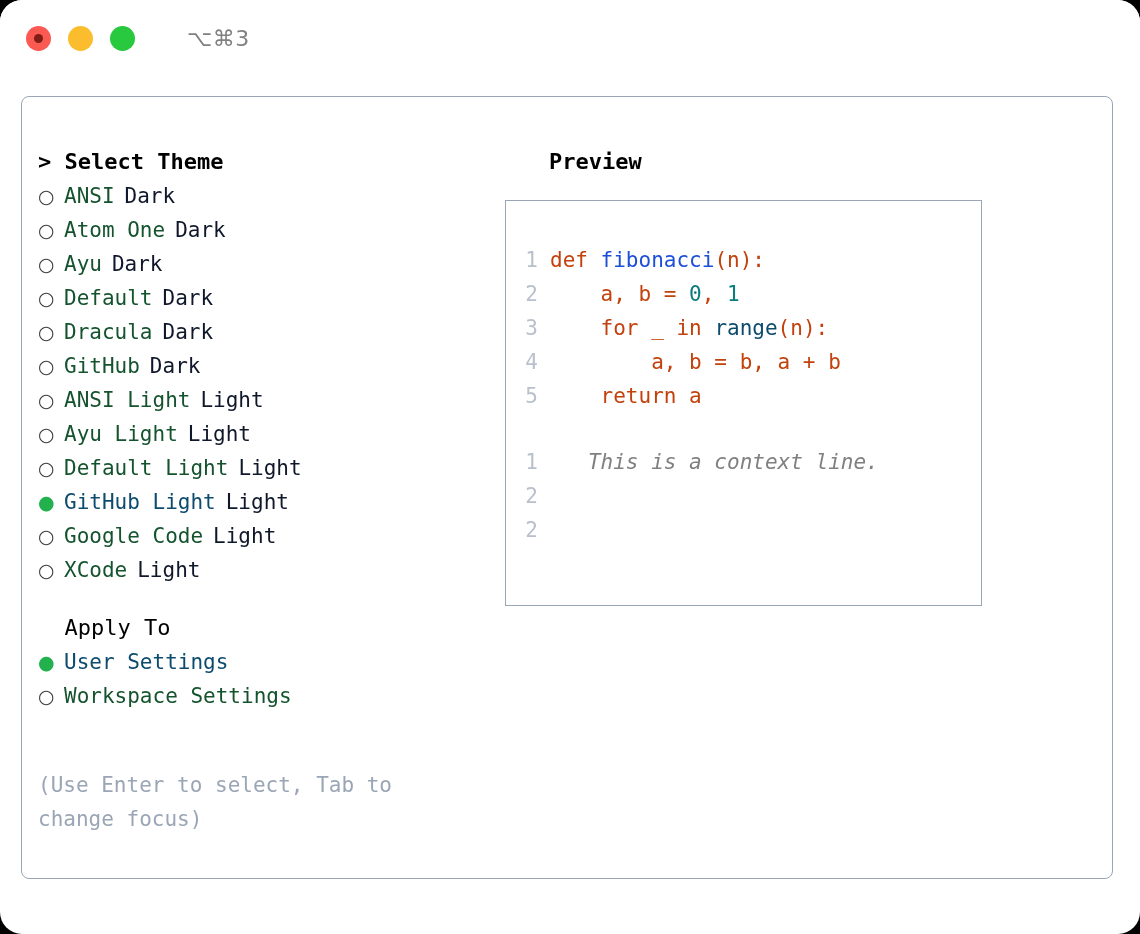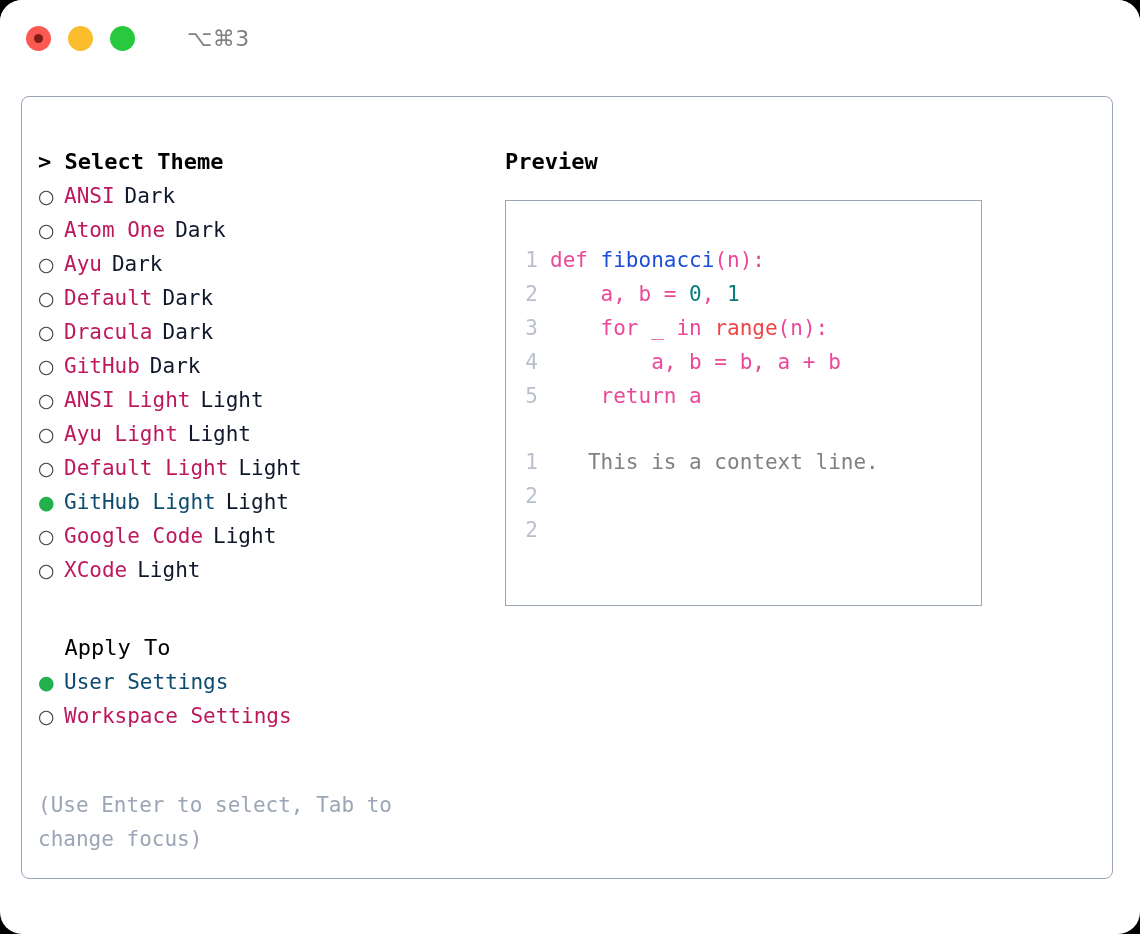--- a/index.html
+++ b/index.html
@@ -99,47 +99,48 @@
     white-space: pre;
   }
   .bullet {
     width: 26px;
     flex: 0 0 26px;
     font-size: 19px;
     color: #3c3c3c;
     font-family: "DejaVu Sans", sans-serif;
   }
   .option-row.selected .bullet { color: #22b14c; }
-  .opt-label { color: #be185d; }
+  .opt-label { color: #14532d; }
   .option-row.selected .opt-label { color: #0c4a6e; }
   .opt-tag {
     color: #0f172a;
     padding-left: 10px;
   }
 
-  #apply-section { margin-top: 44px; }
+  #apply-section { margin-top: 24px; }
 
   #hint-text {
     margin-top: 55px;
     font-size: 21px;
     line-height: 34px;
     color: #9aa5b5;
     width: 420px;
   }
 
   
   #preview-column {
     flex: 1;
     padding: 48px 0 0 18px;
   }
   #preview-title {
     font-size: 22px;
     line-height: 34px;
     font-weight: bold;
     color: #000000;
+    margin-left: 44px;
   }
   #preview-box {
     margin-top: 21px;
     width: 477px;
     height: 406px;
     border: 1.6px solid #9aa5b5;
     background: #ffffff;
     padding: 42px 0 0 14px;
   }
 
@@ -151,25 +152,25 @@
   }
   .ln {
     width: 30px;
     flex: 0 0 30px;
     text-align: right;
     color: #b9c0cc;
     padding-right: 12px;
   }
   .code-text { color: #2b2b2b; }
 
-  .tok-plain    { color: #ec4899; }
+  .tok-plain    { color: #c2410c; }
   .tok-func     { color: #1d4ed8; }
   .tok-number   { color: #0a7c7c; }
-  .tok-builtin  { color: #ef4444; }
-  .tok-context  { color: #808080; }
+  .tok-builtin  { color: #0c4a6e; }
+  .tok-context  { color: #808080; font-style: italic; }
   .tok-deleted  { color: #cc1111; }
   .tok-added    { color: #11bb22; }
 
   .code-gap { height: 32px; }
 </style>
 </head>
 <body>
 
 <div id="app-window">
 

